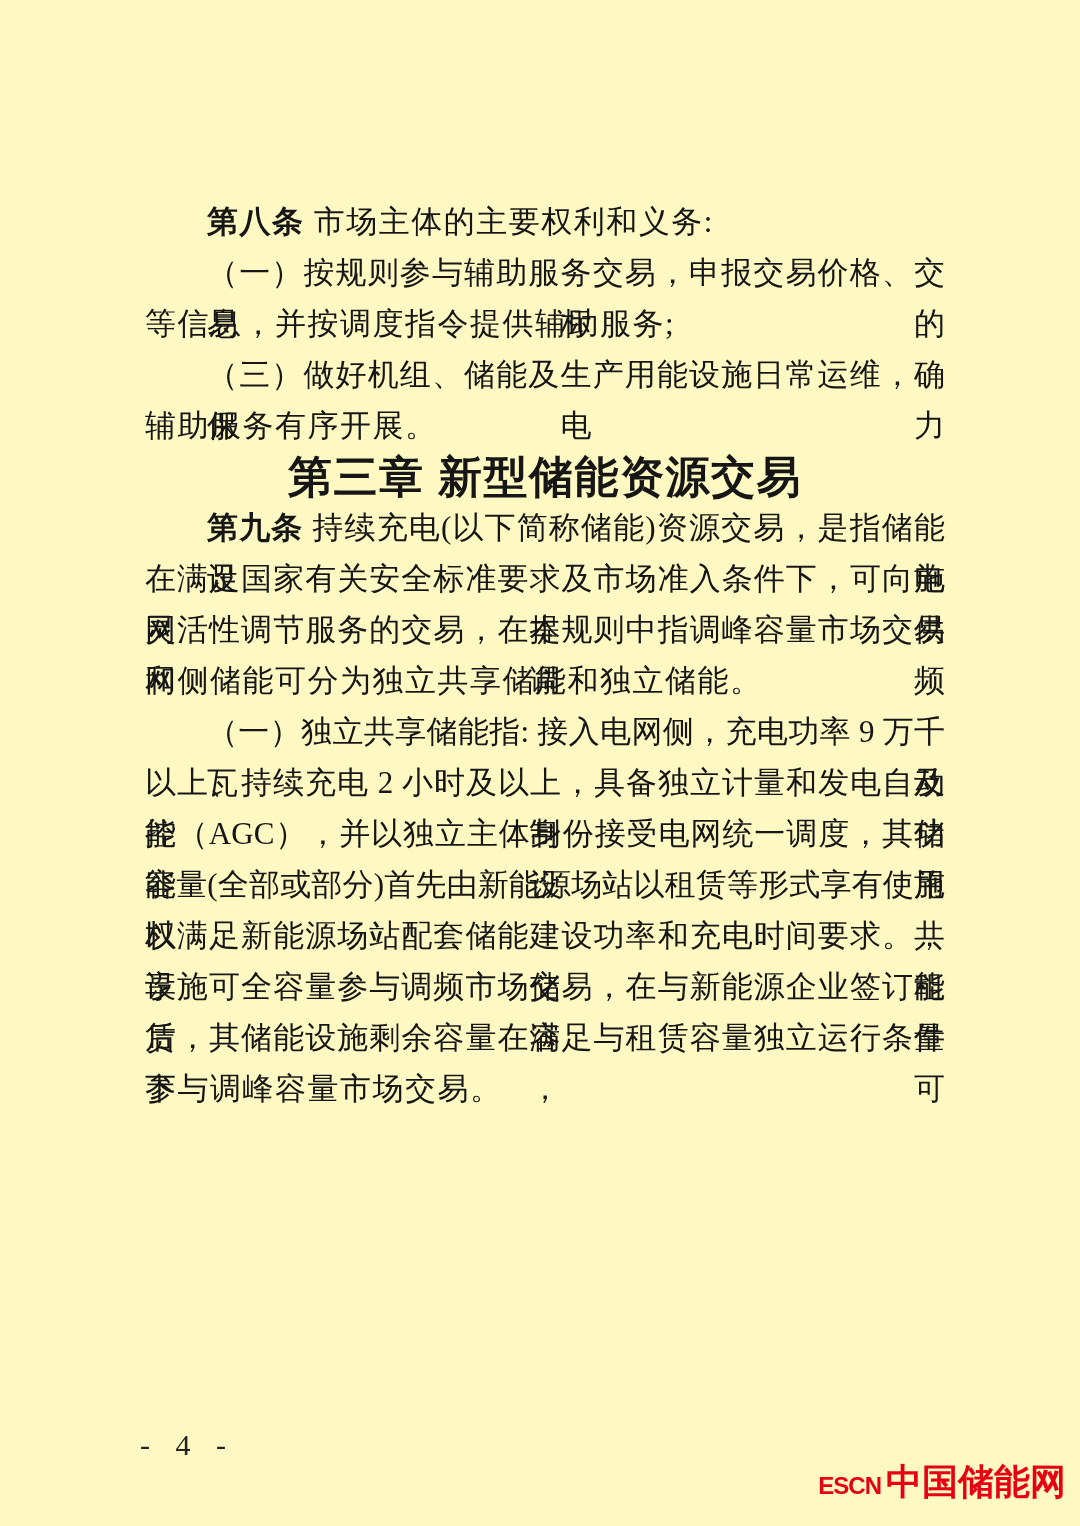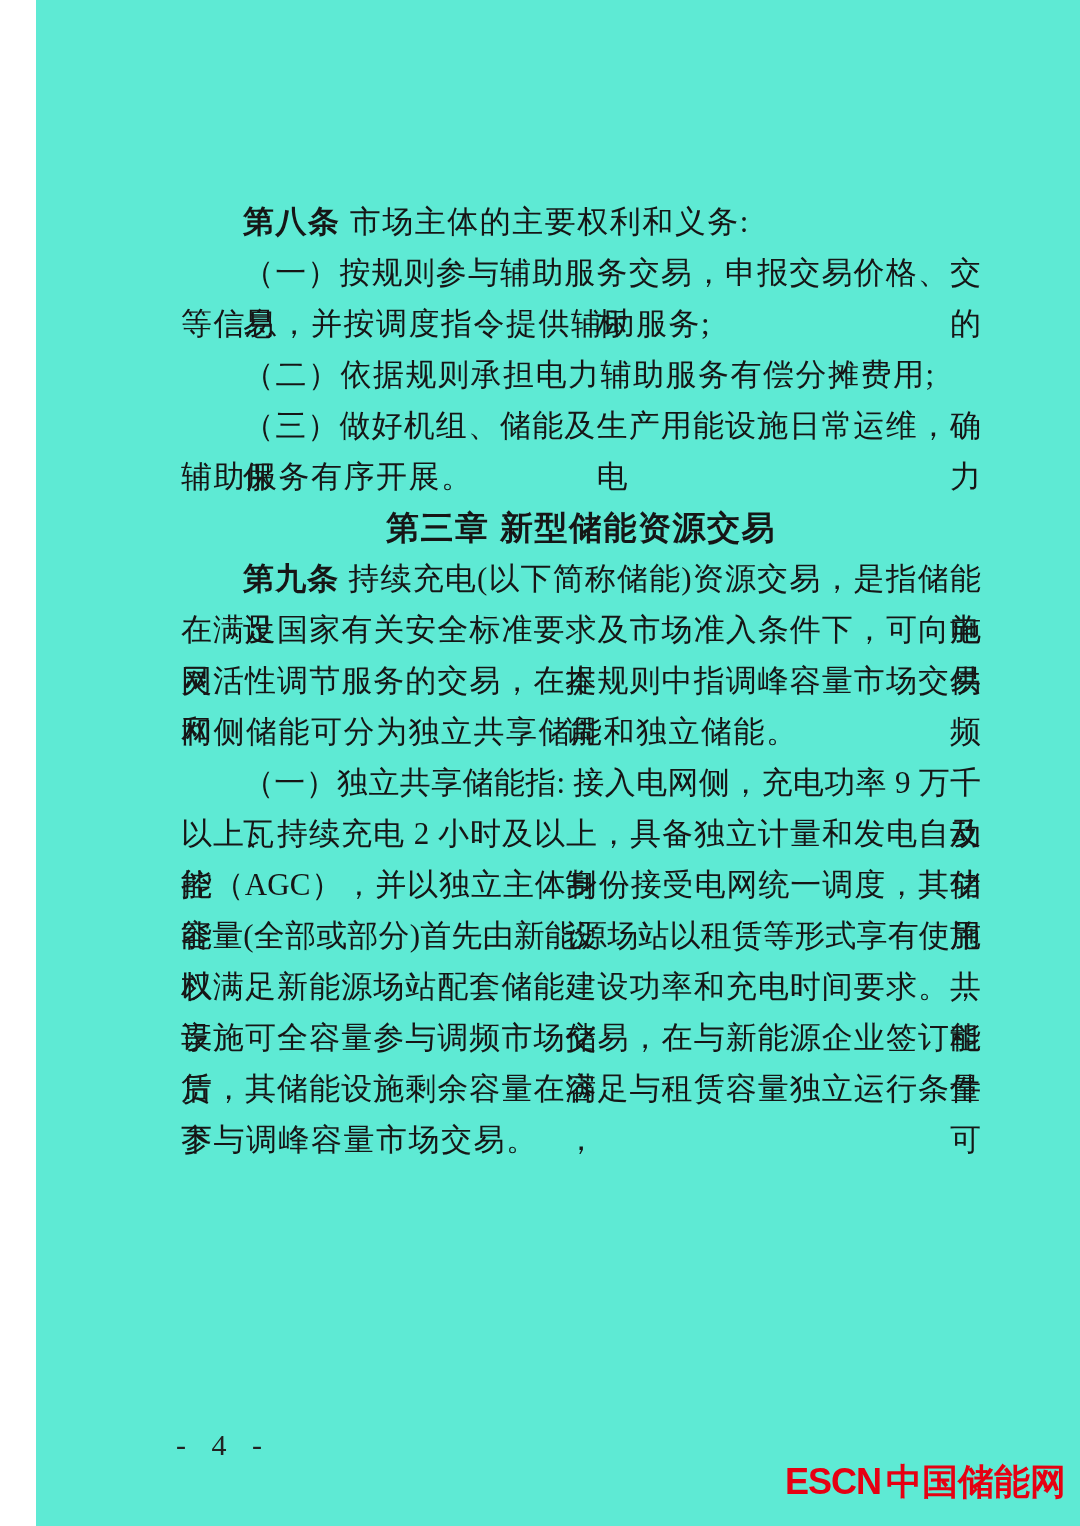--- a/index.html
+++ b/index.html
@@ -11,22 +11,21 @@
     width: 1080px;
     height: 1526px;
     position: relative;
     overflow: hidden;
     color: #161616;
     font-family: "Liberation Serif", serif;
   }
   .page {
     position: absolute;
     inset: 0;
-    background: #5eead4;
-    margin-left: 36px;
+    background: #fef9c3;
   }
   .content {
     position: absolute;
     left: 145px;
     width: 800px;
     top: 196px;
   }
   .line {
     font-size: 31px;
     height: 51px;
@@ -41,21 +40,21 @@
     text-align-last: justify;
   }
   .line.indent {
     padding-left: 62px;
   }
   .line.heading {
     padding-left: 0;
     text-align: left;
     text-align-last: center;
     font-weight: bold;
-    font-size: 33px;
+    font-size: 44px;
     font-family: "Liberation Sans", sans-serif;
   }
   .seg { display: inline; }
   .seg.bold {
     font-weight: bold;
     font-family: "Liberation Sans", sans-serif;
   }
   .page-num {
     position: absolute;
     left: 140px;
@@ -67,38 +66,37 @@
   .logo {
     position: absolute;
     right: 14px;
     top: 1464px;
     white-space: nowrap;
     font-weight: bold;
     font-family: "Liberation Sans", sans-serif;
     line-height: 36px;
   }
   .logo-latin {
-    font-size: 36px;
+    font-size: 24px;
     letter-spacing: -1px;
     font-style: normal;
   }
   .logo-cn {
     font-size: 36px;
     margin-left: 5px;
   }
 </style>
 </head>
 <body>
 
 <div class="page">
   <div class="content">
       <div class="line indent"><span class="seg bold">第八条</span><span class="seg"> 市场主体的主要权利和义务:</span></div>
       <div class="line indent fill"><span class="seg">（一）按规则参与辅助服务交易，申报交易价格、交易标的</span></div>
       <div class="line"><span class="seg">等信息，并按调度指令提供辅助服务;</span></div>
-      <div class="line indent"><span class="seg">（二）依据规则承担电力辅助服务有偿分摊费用;</span></div>
       <div class="line indent fill"><span class="seg">（三）做好机组、储能及生产用能设施日常运维，确保电力</span></div>
       <div class="line"><span class="seg">辅助服务有序开展。</span></div>
       <div class="line heading"><span class="seg bold">第三章 新型储能资源交易</span></div>
       <div class="line indent fill"><span class="seg bold">第九条</span><span class="seg"> 持续充电(以下简称储能)资源交易，是指储能设施</span></div>
       <div class="line fill"><span class="seg">在满足国家有关安全标准要求及市场准入条件下，可向电网提供</span></div>
       <div class="line fill"><span class="seg">灵活性调节服务的交易，在本规则中指调峰容量市场交易和调频</span></div>
       <div class="line"><span class="seg">网侧储能可分为独立共享储能和独立储能。</span></div>
       <div class="line indent fill"><span class="seg">（一）独立共享储能指: 接入电网侧，充电功率 9 万千瓦及</span></div>
       <div class="line fill"><span class="seg">以上、持续充电 2 小时及以上，具备独立计量和发电自动控制功</span></div>
       <div class="line fill"><span class="seg">能（AGC），并以独立主体身份接受电网统一调度，其储能设施</span></div>

